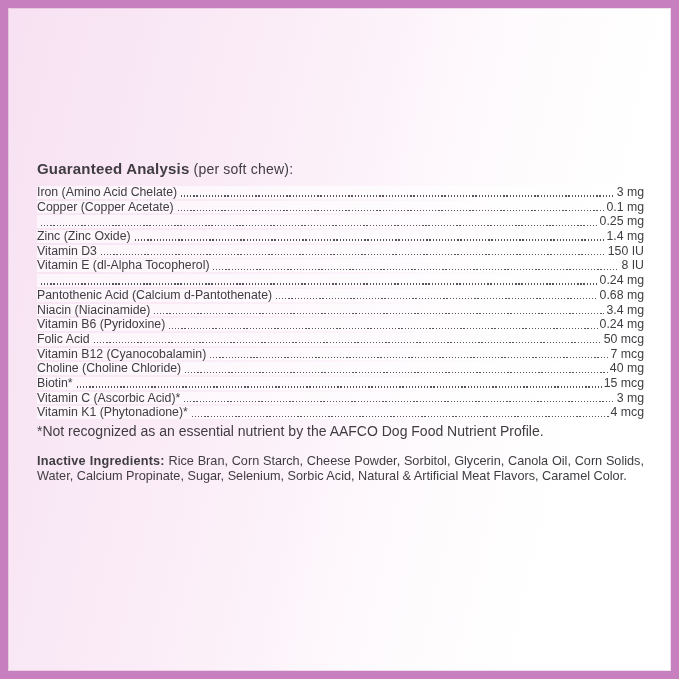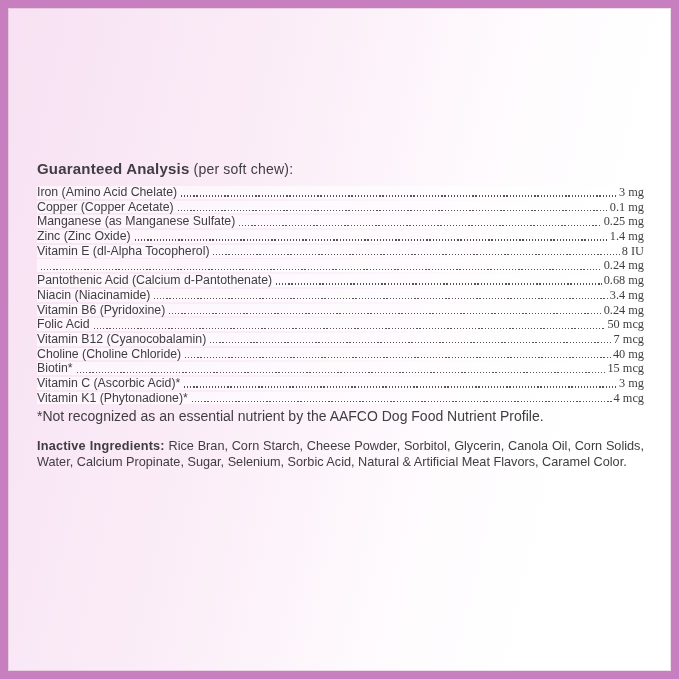--- a/index.html
+++ b/index.html
@@ -47,21 +47,21 @@
     white-space:nowrap;
   }
   .nutrient-name{flex:0 0 auto;}
   .dot-leader{
     flex:1 1 auto;
     align-self:flex-end;
     height:1.3px;
     margin:0 2px 2.2px 4px;
     background-image:repeating-linear-gradient(to right, var(--dot) 0 1.2px, transparent 1.2px 3.1px);
   }
-  .nutrient-value{flex:0 0 auto;font-family:Liberation Serif, serif;}
+  .nutrient-value{flex:0 0 auto;}
   .footnote{
     margin:5px 0 0 0;
     font-size:14px;
     line-height:14px;
   }
   .inactive-para{
     margin:16px 0 0 0;
     font-size:12.7px;
     line-height:15.2px;
     text-align:justify;
@@ -83,31 +83,35 @@
     <span class="nutrient-value">3 mg</span>
   </div>
 
   <div class="nutrient-row">
     <span class="nutrient-name">Copper (Copper Acetate)</span>
     <span class="dot-leader"></span>
     <span class="nutrient-value">0.1 mg</span>
   </div>
 
   <div class="nutrient-row">
-    <span class="nutrient-name">Manganese (as Manganese Sulfate)</span>
     <span class="dot-leader"></span>
     <span class="nutrient-value">0.25 mg</span>
   </div>
 
   <div class="nutrient-row">
     <span class="nutrient-name">Zinc (Zinc Oxide)</span>
     <span class="dot-leader"></span>
     <span class="nutrient-value">1.4 mg</span>
   </div>
 
+  <div class="nutrient-row">
+    <span class="nutrient-name">Vitamin D3</span>
+    <span class="dot-leader"></span>
+    <span class="nutrient-value">150 IU</span>
+  </div>
 
 
   <div class="nutrient-row">
     <span class="nutrient-name">Vitamin E (dl-Alpha Tocopherol)</span>
     <span class="dot-leader"></span>
     <span class="nutrient-value">8 IU</span>
   </div>
 
   <div class="nutrient-row">
     <span class="dot-leader"></span>

